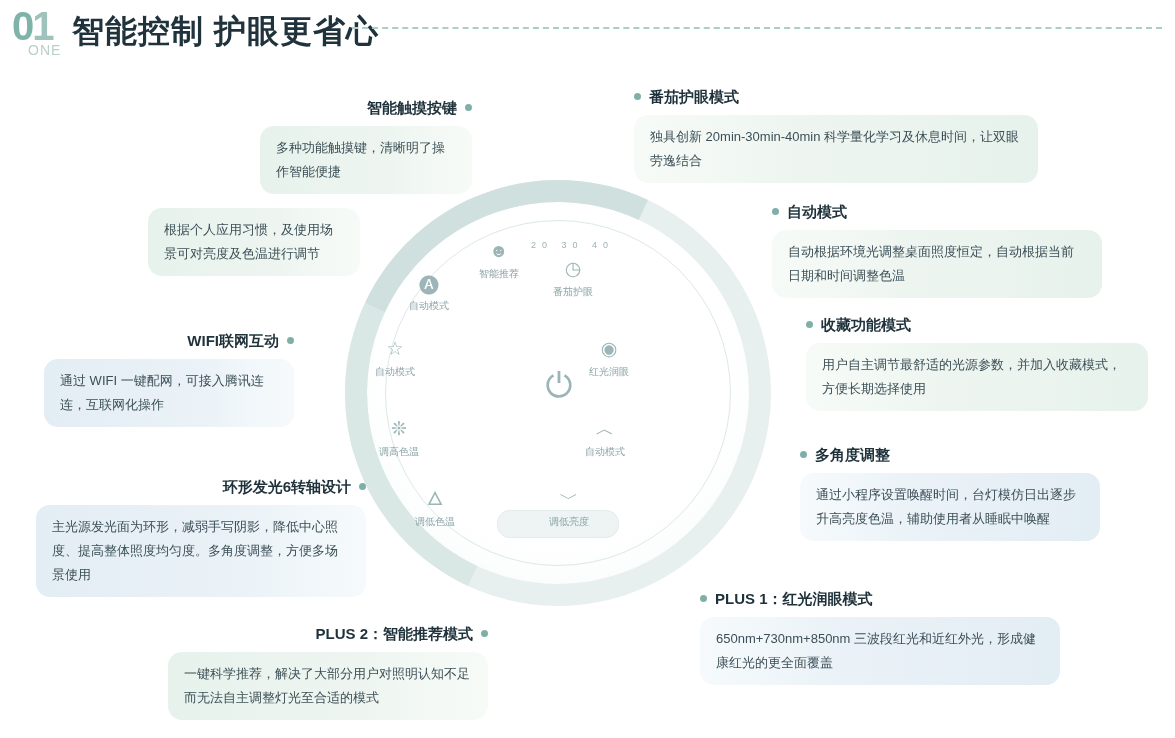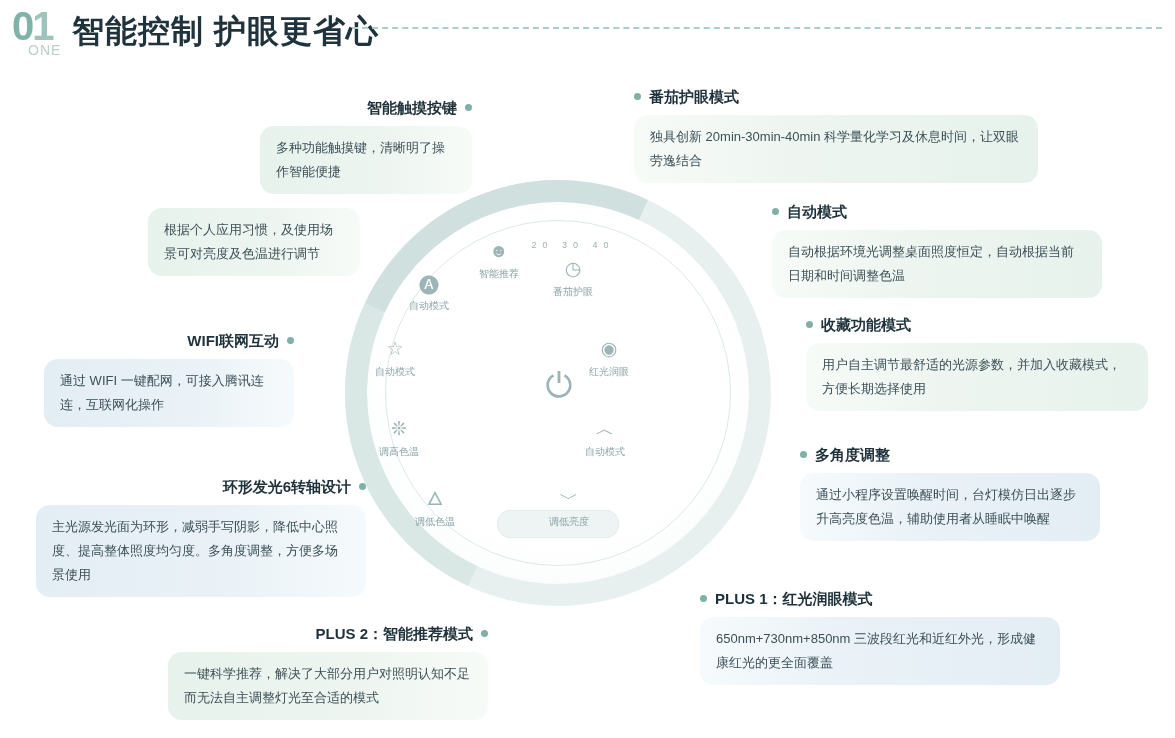--- a/index.html
+++ b/index.html
@@ -135,21 +135,20 @@
   .d-red      { left: 222px; top: 158px; }
   .d-cool     { left: 12px;  top: 238px; }
   .d-bright   { left: 218px; top: 238px; }
   .d-warm     { left: 48px;  top: 308px; }
   .d-dim      { left: 182px; top: 308px; }
 
   .timer-nums {
     position: absolute;
     left: 186px; top: 60px;
     width: 84px;
-    text-align: center;
     color: #9bb2b4;
     font-size: 9px;
     letter-spacing: 6px;
   }
 
   
   .callout { position: absolute; }
   .callout .title {
     font-size: 15px;
     font-weight: bold;

